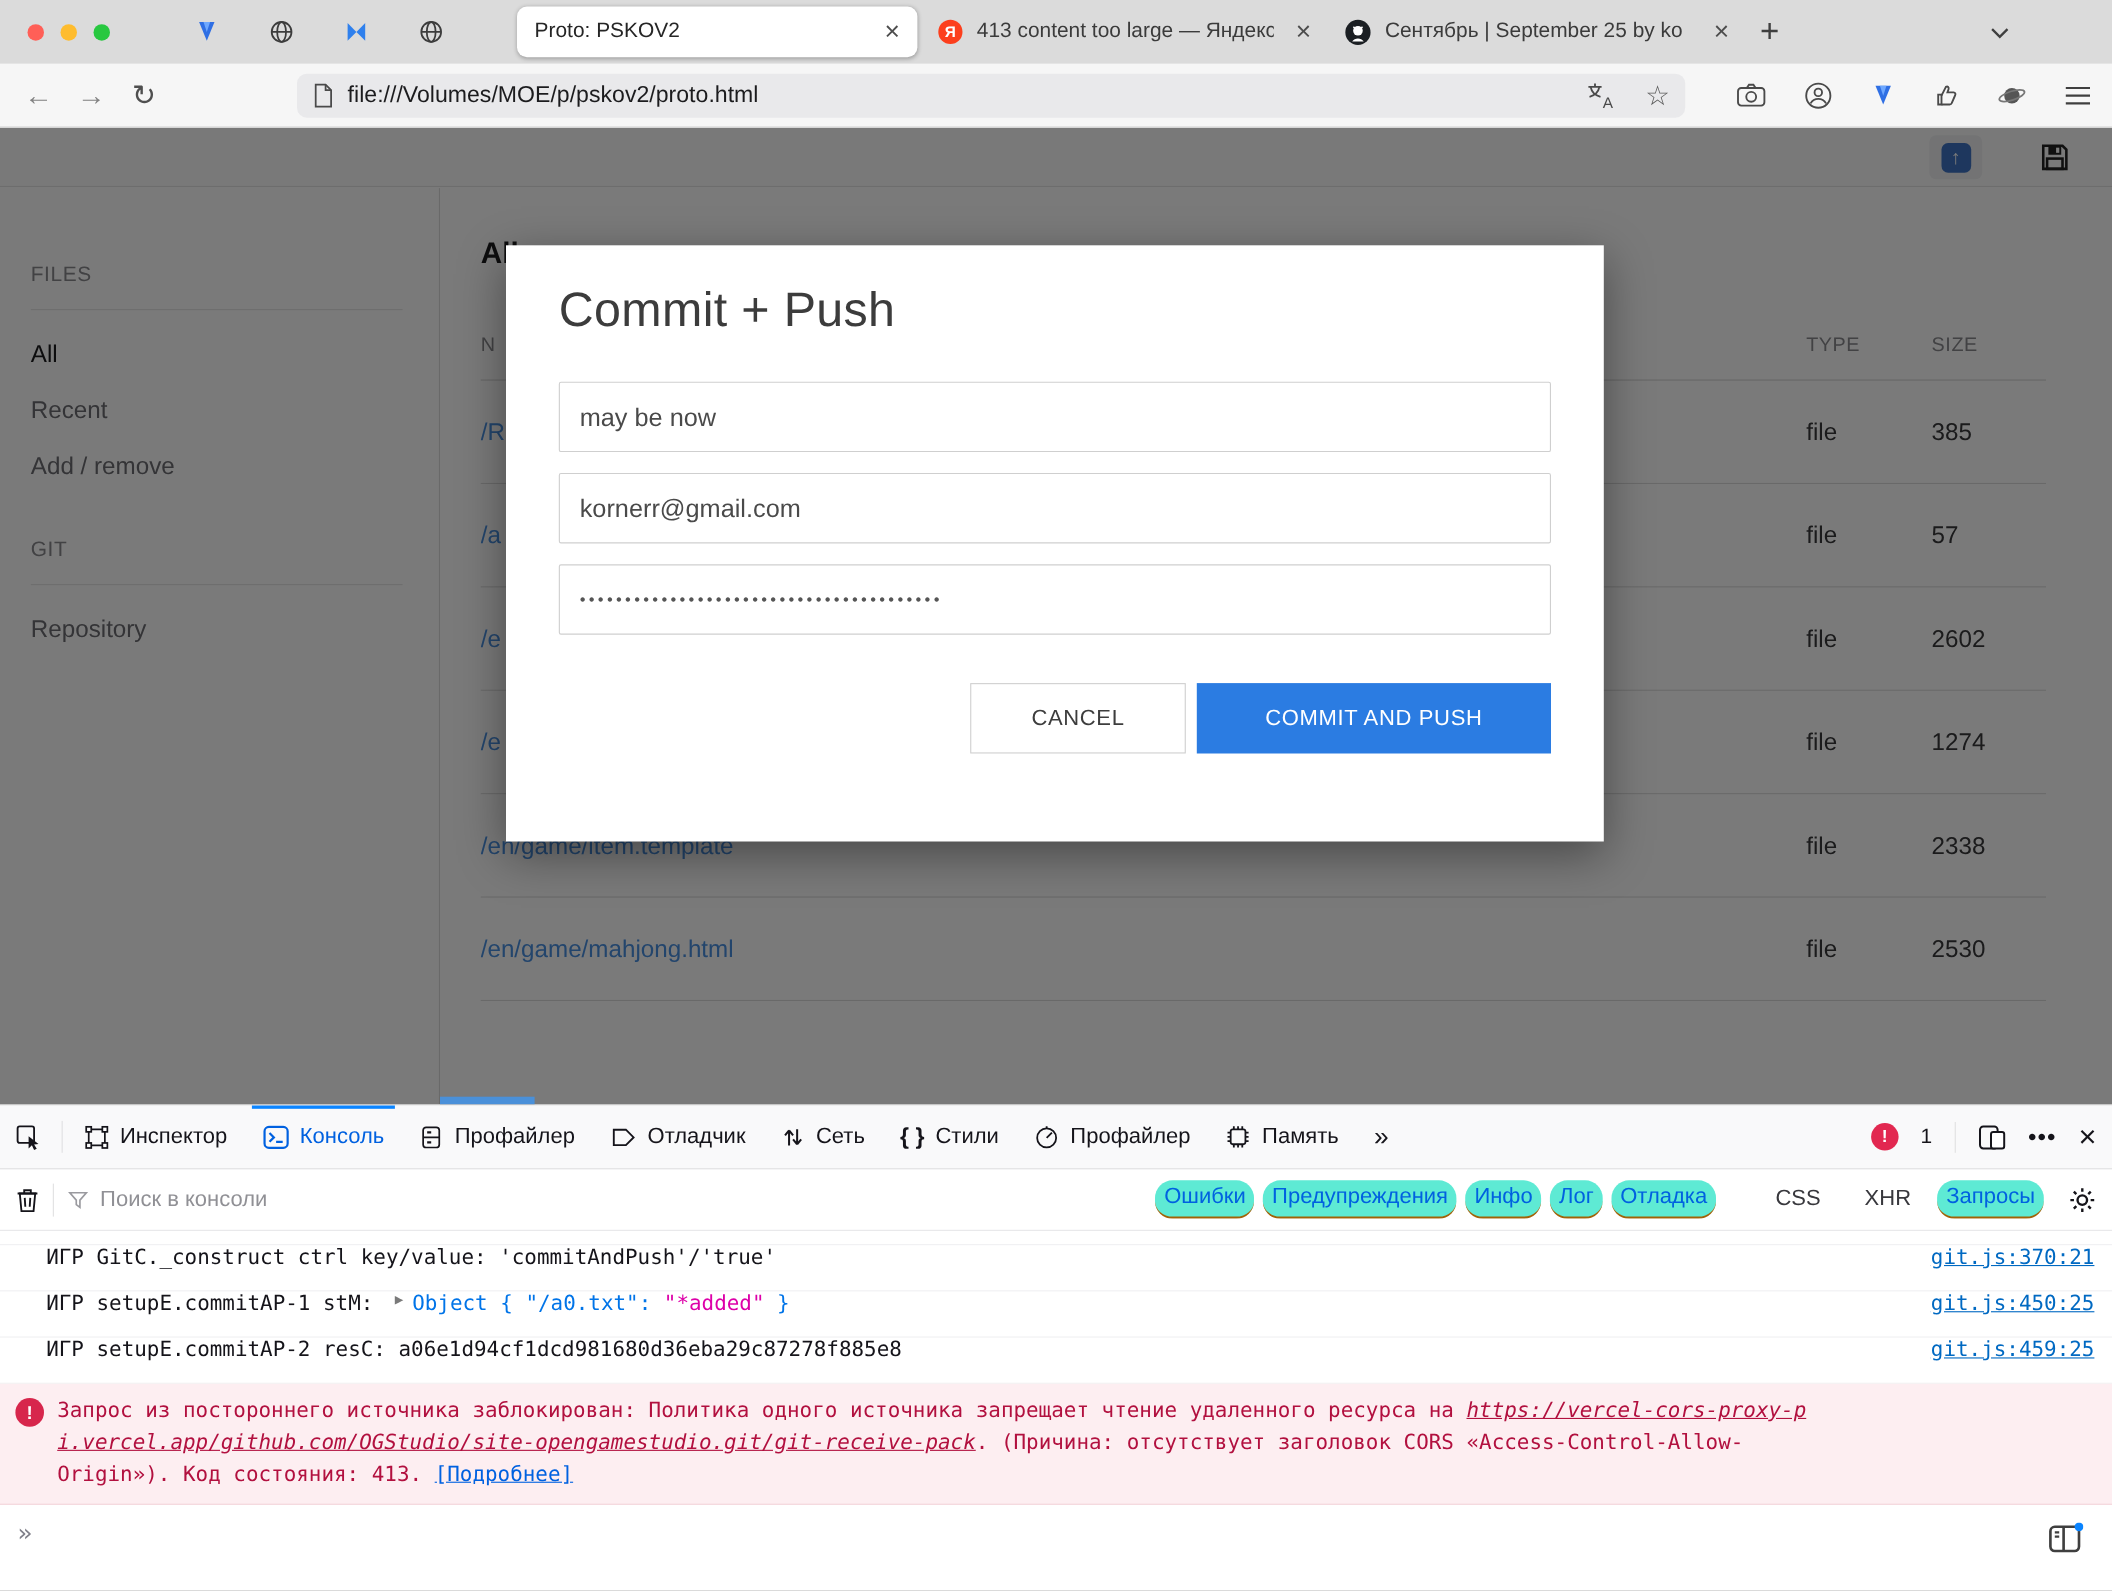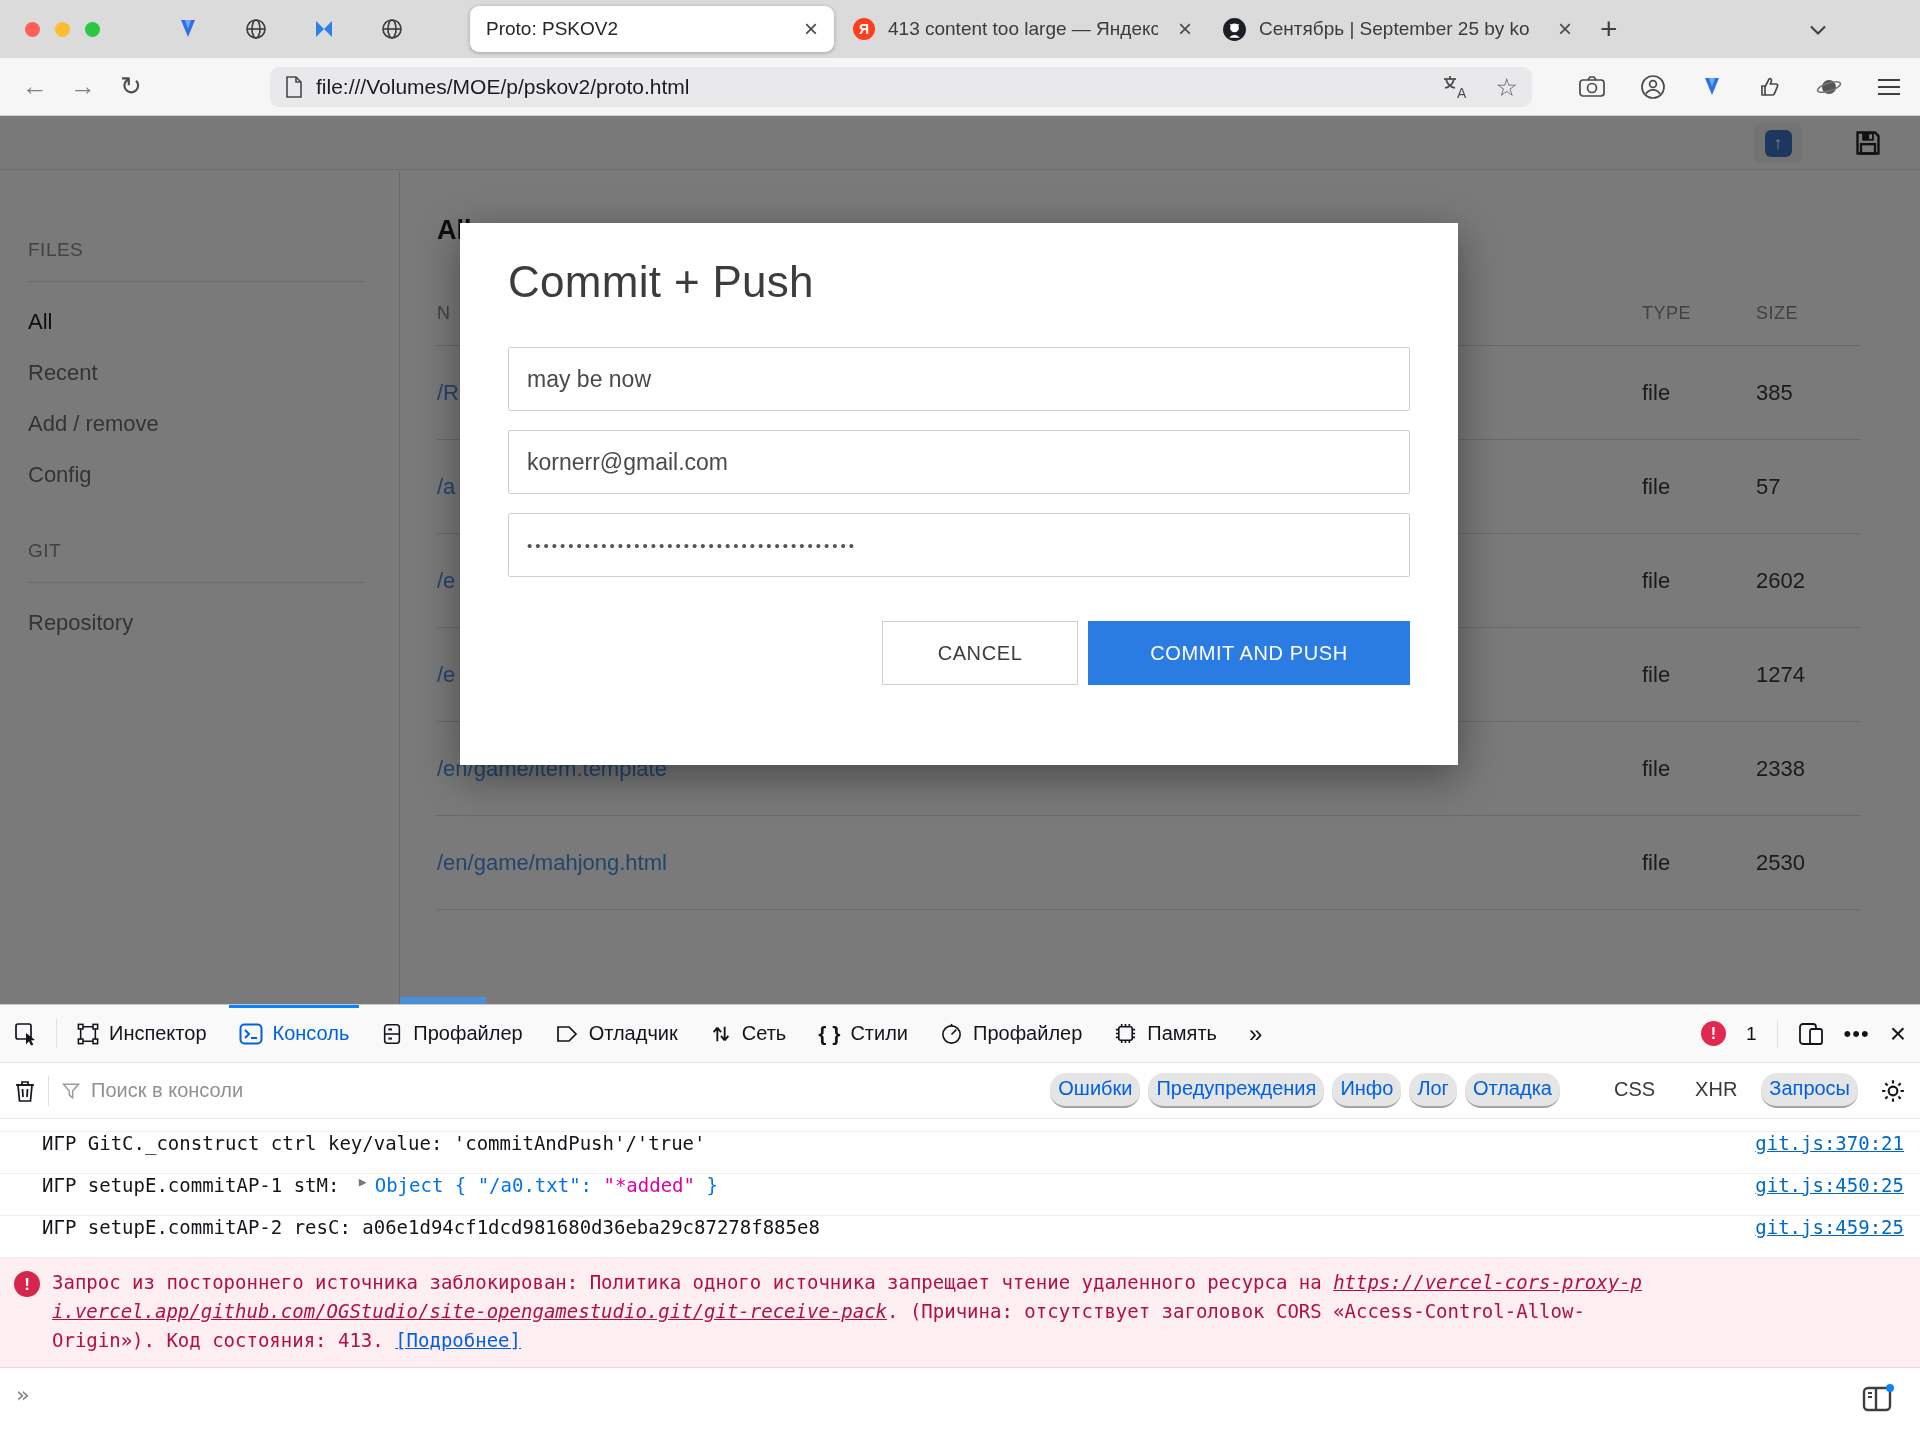--- a/index.html
+++ b/index.html
@@ -79,21 +79,21 @@
   .dt-right { margin-left:auto; display:flex; align-items:center; gap:20px; padding-right:14px; }
   .err-badge { width:25px; height:25px; background:#e22850; color:#fff; border-radius:50%; font-size:16px; font-weight:bold; display:flex; align-items:center; justify-content:center; }
   .err-count { font-size:19px; color:#15141a; }
   .dt-dots { font-size:22px; color:#15141a; letter-spacing:1px; }
   .dt-close { font-size:28px; color:#15141a; line-height:1; }
 
   .dt-filter { height:56px; border-bottom:1px solid #e7e7e9; display:flex; align-items:center; padding:0 14px; }
   .filter-ph { font-size:20px; color:#909095; margin-left:10px; }
   .chips { margin-left:auto; display:flex; align-items:center; gap:8px; }
   .chip { font-size:20px; padding:4px 8px 6px; position:relative; }
-  .chip.on { color:#0061e0; background:#e5e5e5; border-bottom:2px solid #a3a3a3;border-radius:16px; }
+  .chip.on { color:#0061e0; background:#5eead4; border-bottom:2px solid #a16207;border-radius:16px; }
   .chip.off { color:#38383d; margin:0 8px; }
   .chip-gap { width:22px; }
 
   .console { font-family:"DejaVu Sans Mono", monospace; font-size:19px; color:#15141a; }
   .c-partial { height:13px; overflow:hidden; position:relative; border-bottom:1px solid #f0f0f2; }
   .c-partial .plink { position:absolute; right:16px; top:5px; width:148px; height:13px; border-bottom:2px solid #0069c2; opacity:.8; }
   .c-row { min-height:42px; display:flex; padding-left:42px; border-bottom:1px solid #f0f0f2; }
   .c-msg { white-space:pre; }
   .c-link { margin-left:auto; padding-right:16px; color:#0069c2; text-decoration:underline; white-space:nowrap; }
   .tri { color:#7a7a7a; font-size:13px; margin:0 8px; }
@@ -273,21 +273,20 @@
       </div>
     </div>
 
     <div class="app-body">
       <div class="sidebar">
         <div class="side-h">FILES</div>
         <hr class="side-div">
         <div class="side-item active">All</div>
         <div class="side-item">Recent</div>
         <div class="side-item">Add / remove</div>
-        <div class="side-item">Config</div>
         <div class="side-gap"></div>
         <div class="side-h">GIT</div>
         <hr class="side-div">
         <div class="side-item">Repository</div>
       </div>
 
       <div class="main">
         <div class="main-title">All</div>
         <div class="ftable">
           <div class="frow head">

